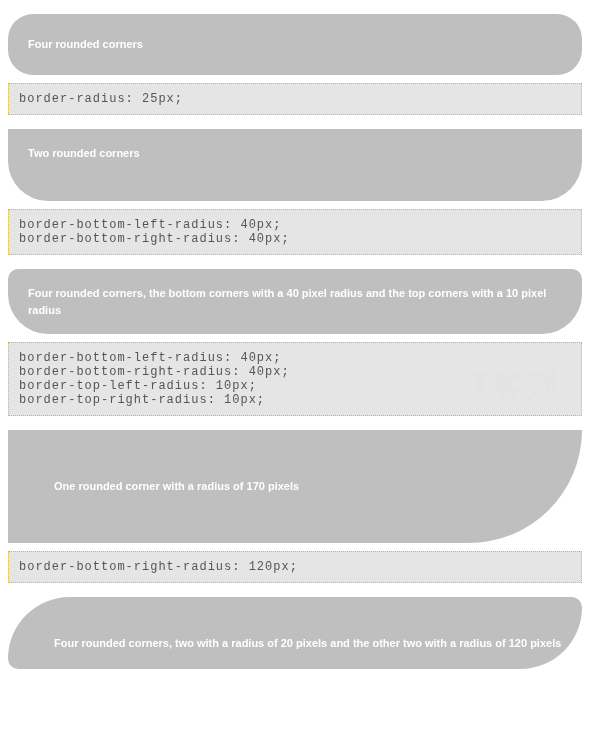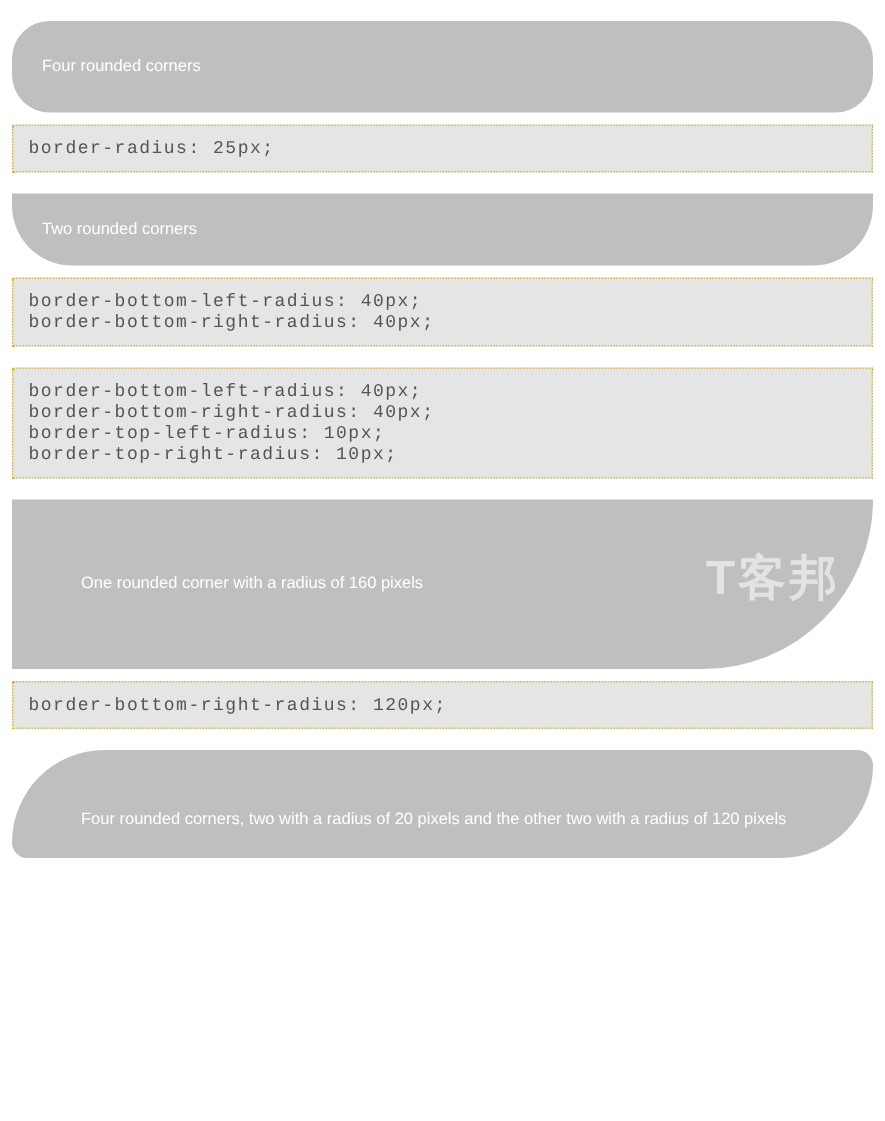--- a/index.html
+++ b/index.html
@@ -10,37 +10,37 @@
     font-family: Verdana, Geneva, sans-serif;
     font-size: 11px;
     background: #fff;
   }
   .demo-box {
     background: #bfbfbf;
     color: #fff;
     padding: 18px 20px;
     margin: 6px 0 8px 0;
     box-sizing: border-box;
-    font-weight: normal;
+    font-weight: bold;
     line-height: 1.5;
   }
   .code-box {
     background: #e5e5e5;
     border: 1px dotted #d4b84a;
     padding: 8px 10px;
     font-family: "Courier New", Courier, monospace;
     font-size: 12px;
     color: #555;
     white-space: pre;
     letter-spacing: 1px;
     margin-bottom: 14px;
     box-sizing: border-box;
   }
   .ex1 { border-radius: 25px; padding-top: 22px; padding-bottom: 22px; }
-  .ex2 { border-bottom-left-radius: 40px; border-bottom-right-radius: 40px; padding-top: 16px; padding-bottom: 16px; }
+  .ex2 { border-bottom-left-radius: 40px; border-bottom-right-radius: 40px; padding-top: 16px; padding-bottom: 40px; }
   .ex3 { border-bottom-left-radius: 40px; border-bottom-right-radius: 40px; border-top-left-radius: 10px; border-top-right-radius: 10px; padding-top: 16px; padding-bottom: 16px; }
   .ex4 { border-bottom-right-radius: 120px; padding-top: 48px; padding-bottom: 48px; padding-left: 46px; }
   .ex5 { border-radius: 120px 20px; padding-top: 38px; padding-left: 46px; }
   .watermark {
     position: absolute;
     right: 22px;
     top: 355px;
     text-align: left;
     color: #e3e3e3;
     pointer-events: none;
@@ -74,27 +74,30 @@
     <span>Four rounded corners</span>
   </div>
   <div class="code-box">border-radius: 25px;</div>
 
   <div class="demo-box ex2">
     <span>Two rounded corners</span>
   </div>
   <div class="code-box">border-bottom-left-radius: 40px;
 border-bottom-right-radius: 40px;</div>
 
+  <div class="demo-box ex3">
+    <span>Four rounded corners, the bottom corners with a 40 pixel radius and the top corners with a 10 pixel radius</span>
+  </div>
   <div class="code-box">border-bottom-left-radius: 40px;
 border-bottom-right-radius: 40px;
 border-top-left-radius: 10px;
 border-top-right-radius: 10px;</div>
 
   <div class="demo-box ex4">
-    <span>One rounded corner with a radius of 160 pixels</span>
+    <span>One rounded corner with a radius of 170 pixels</span>
   </div>
   <div class="code-box">border-bottom-right-radius: 120px;</div>
 
   <div class="demo-box ex5">
     <span>Four rounded corners, two with a radius of 20 pixels and the other two with a radius of 120 pixels</span>
   </div>
 
 </div>
 
 </body></html>

